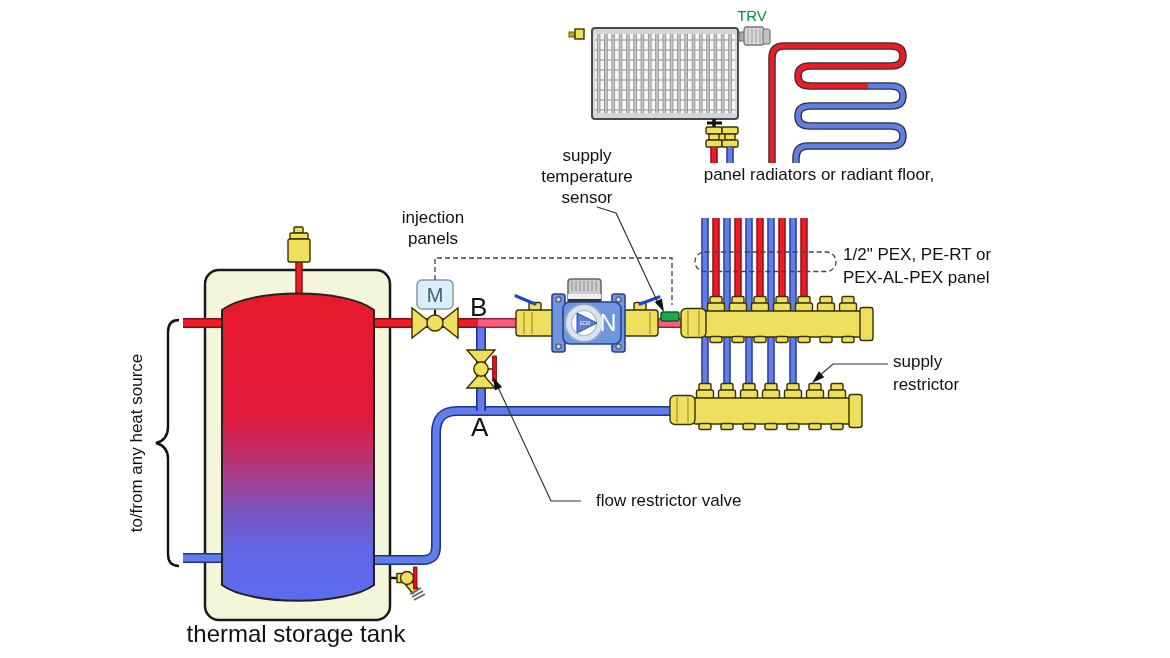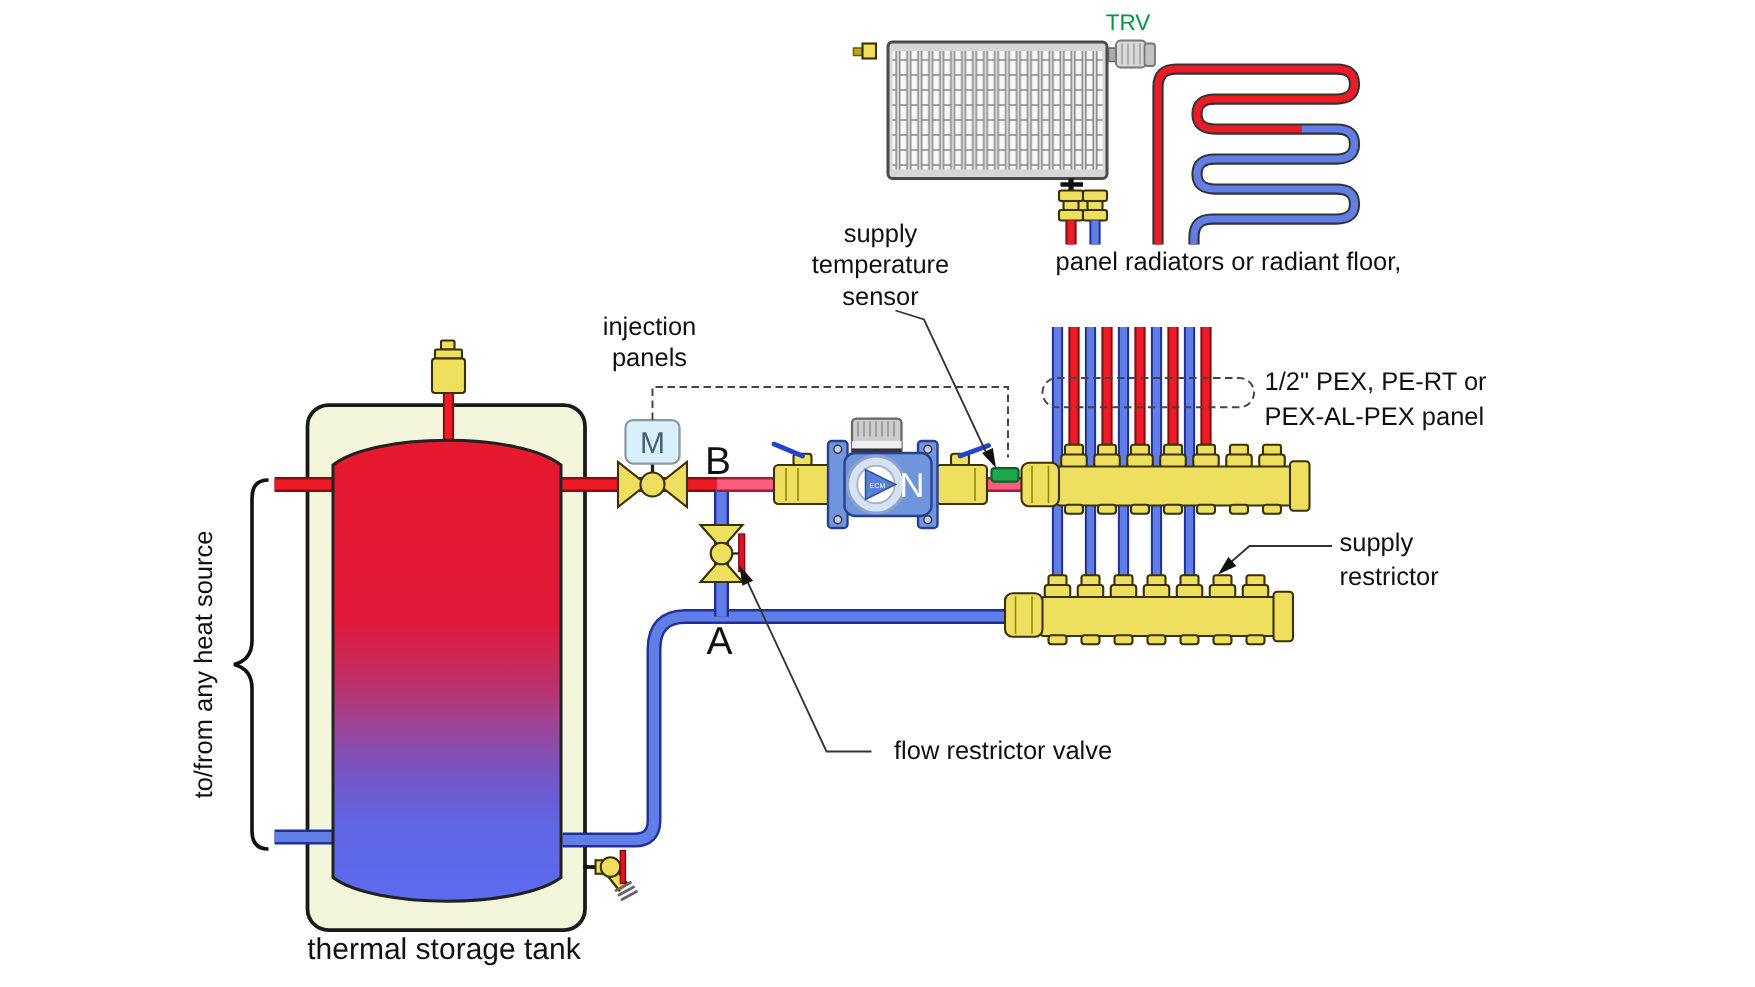--- a/index.html
+++ b/index.html
@@ -283,19 +283,19 @@
   <div>PEX-AL-PEX panel</div>
 </div>
 
 <div class="lbl" style="left:893px;top:350px;line-height:23px;">
   <div>supply</div>
   <div>restrictor</div>
 </div>
 
 <div class="lbl" style="left:584px;top:490px;margin-left:12px;">flow restrictor valve</div>
 
-<div class="lbl ctr" style="left:296px;top:623px;font-size:20px;">thermal storage tank</div>
+<div class="lbl ctr" style="left:296px;top:623px;font-size:24px;">thermal storage tank</div>
 
 <div class="lbl vert" style="left:136px;top:443px;">to/from any heat source</div>
 
 <div class="lbl big" style="left:470px;top:294px;">B</div>
 <div class="lbl big" style="left:471px;top:414px;">A</div>
 </div>
 
 </body></html>

